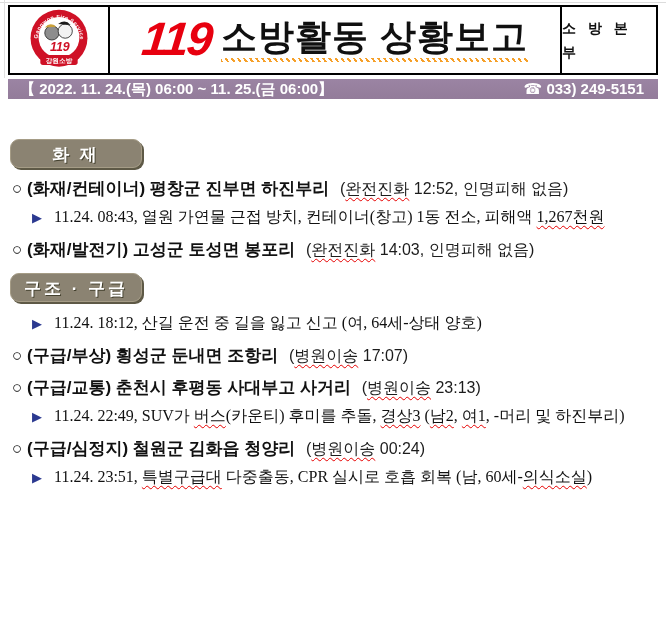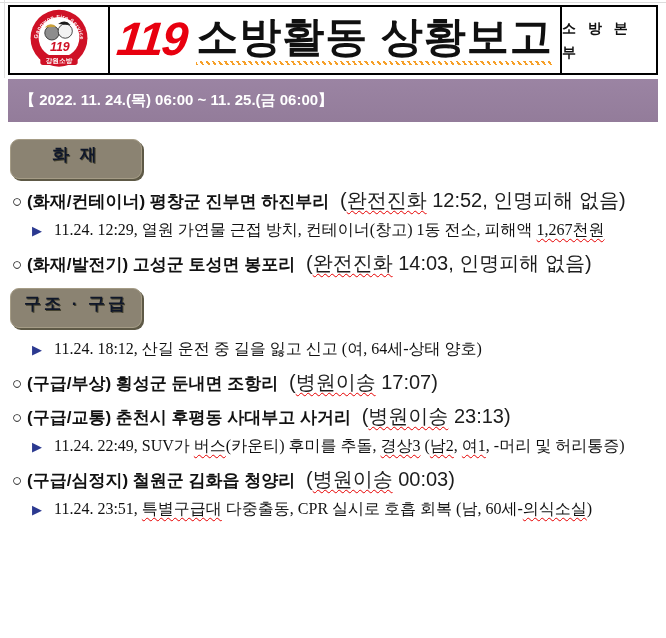--- a/index.html
+++ b/index.html
@@ -22,49 +22,49 @@
   .org-cell{width:96px;border-left:2px solid #000;box-sizing:border-box;
     display:flex;flex-direction:column;align-items:center;justify-content:center;
     font-size:14px;font-weight:600;line-height:1.75;}
   .org-line1{letter-spacing:4px;}
   .org-line2{letter-spacing:1px;}
   .title-num{
     font-size:47px;font-weight:900;font-style:italic;color:#e8000f;
     letter-spacing:-2px;transform:skewX(-6deg);line-height:1;padding-bottom:4px;
   }
   .title-ko{
-    font-size:42px;font-weight:900;color:#101010;letter-spacing:1px;line-height:1;
+    font-size:36px;font-weight:900;color:#101010;letter-spacing:1px;line-height:1;
     padding-bottom:7px;
     background-image:repeating-linear-gradient(55deg,#f6a029 0 2px,rgba(0,0,0,0) 2px 5px);
     background-size:100% 4px;background-position:0 100%;background-repeat:no-repeat;
   }
 
   
   .date-bar{
-    position:absolute;left:8px;top:79px;width:650px;height:43px;box-sizing:border-box;
+    position:absolute;left:8px;top:79px;width:650px;height:20px;box-sizing:border-box;
     background:linear-gradient(#9b84a3,#937c9a);
     display:flex;align-items:center;justify-content:space-between;
     padding:0 14px 0 12px;color:#fff;font-weight:bold;font-size:15px;
   }
 
   
   .report-body{position:absolute;left:10px;top:103px;width:648px;}
   .section-badge{
     display:inline-block;min-width:106px;text-align:center;
-    margin:0 0 7px 0;padding:3px 12px 12px;
+    margin:0 0 7px 0;padding:3px 12px 1px;
     background:#8b8372;border:1px solid #a59c86;border-radius:9px;
     box-shadow:2px 2px 0 #5e5946;
-    color:#0f172a;font-weight:bold;font-size:17px;letter-spacing:3px;
+    color:#ffffff;font-weight:bold;font-size:17px;letter-spacing:3px;
     text-shadow:1px 1px 0 #44412f;
   }
   .section:first-child .section-badge{margin-top:36px;}
   .section + .section .section-badge{margin-top:5px;}
   .item{margin-bottom:4px;}
   .main-line{font-size:17px;line-height:28px;font-weight:bold;white-space:nowrap;padding-left:2px;}
-  .note{font-size:20px;font-weight:400;margin-left:6px;color:#1c1c1c;}
+  .note{font-size:16px;font-weight:400;margin-left:6px;color:#1c1c1c;}
   .detail-line{font-size:16px;line-height:28px;white-space:nowrap;padding-left:22px;
     font-family:"Liberation Serif","DejaVu Serif",serif;}
   .detail-marker{color:#2b3990;font-size:13px;margin-right:8px;font-family:"Liberation Sans",sans-serif;}
   .wavy{text-decoration-line:underline;text-decoration-style:wavy;
     text-decoration-color:#e60000;text-decoration-thickness:1px;text-underline-offset:3px;}
 </style>
 </head>
 <body>
 
 <div class="guide-h"></div>
@@ -94,36 +94,37 @@
     <span class="title-num">119</span>
     <span class="title-ko">소방활동 상황보고</span>
   </div>
   <div class="org-cell">
     <span class="org-line1">소 방 본 부</span>
   </div>
 </div>
 
 <div class="date-bar">
   <span>【 2022. 11. 24.(목) 06:00 ~ 11. 25.(금 06:00】</span>
+  <span>☎ 033) 249-5151</span>
 </div>
 
 <div class="report-body">
   <div class="section">
     <div class="section-badge">
       <span>화 재</span>
     </div>
     <div class="items">
   <div class="item">
     <div class="main-line">
       <span>○ (화재/컨테이너) 평창군 진부면 하진부리</span>
       <span class="note"><span>(</span><span class="wavy">완전진화</span><span> 12:52, 인명피해 없음)</span></span>
     </div>
     <div class="detail-line">
       <span class="detail-marker">▶</span>
-      <span><span>11.24. 12:29, 열원 가연물 근접 방치, 컨테이너(창고) 1동 전소, 피해액 </span><span class="wavy">1,267천원</span></span>
+      <span><span>11.24. 08:43, 열원 가연물 근접 방치, 컨테이너(창고) 1동 전소, 피해액 </span><span class="wavy">1,267천원</span></span>
     </div>
   </div>
 
   <div class="item">
     <div class="main-line">
       <span>○ (화재/발전기) 고성군 토성면 봉포리</span>
       <span class="note"><span>(</span><span class="wavy">완전진화</span><span> 14:03, 인명피해 없음)</span></span>
     </div>
   </div>
 </div>
@@ -149,28 +150,28 @@
     </div>
   </div>
 
   <div class="item">
     <div class="main-line">
       <span>○ (구급/교통) 춘천시 후평동 사대부고 사거리</span>
       <span class="note"><span>(</span><span class="wavy">병원이송</span><span> 23:13)</span></span>
     </div>
     <div class="detail-line">
       <span class="detail-marker">▶</span>
-      <span><span>11.24. 22:49, SUV가 </span><span class="wavy">버스</span><span>(카운티) 후미를 추돌, </span><span class="wavy">경상3</span><span> (</span><span class="wavy">남2</span><span>, </span><span class="wavy">여1</span><span>, -머리 및 허리통증)</span></span>
+      <span><span>11.24. 22:49, SUV가 </span><span class="wavy">버스</span><span>(카운티) 후미를 추돌, </span><span class="wavy">경상3</span><span> (</span><span class="wavy">남2</span><span>, </span><span class="wavy">여1</span><span>, -머리 및 하진부리)</span></span>
     </div>
   </div>
 
   <div class="item">
     <div class="main-line">
       <span>○ (구급/심정지) 철원군 김화읍 청양리</span>
-      <span class="note"><span>(</span><span class="wavy">병원이송</span><span> 00:03)</span></span>
+      <span class="note"><span>(</span><span class="wavy">병원이송</span><span> 00:24)</span></span>
     </div>
     <div class="detail-line">
       <span class="detail-marker">▶</span>
       <span><span>11.24. 23:51, </span><span class="wavy">특별구급대</span><span> 다중출동, CPR 실시로 호흡 회복 (남, 60세-</span><span class="wavy">의식소실</span><span>)</span></span>
     </div>
   </div>
 </div>
   </div>
 </div>
 

